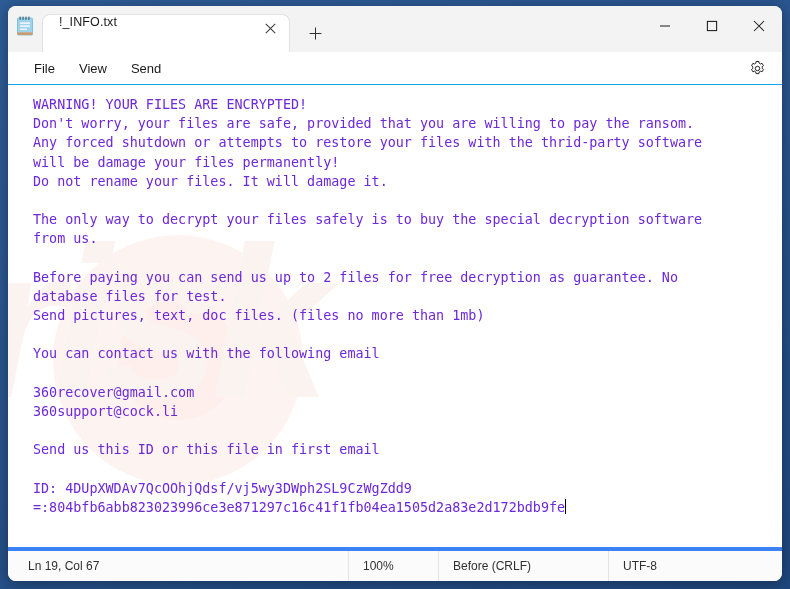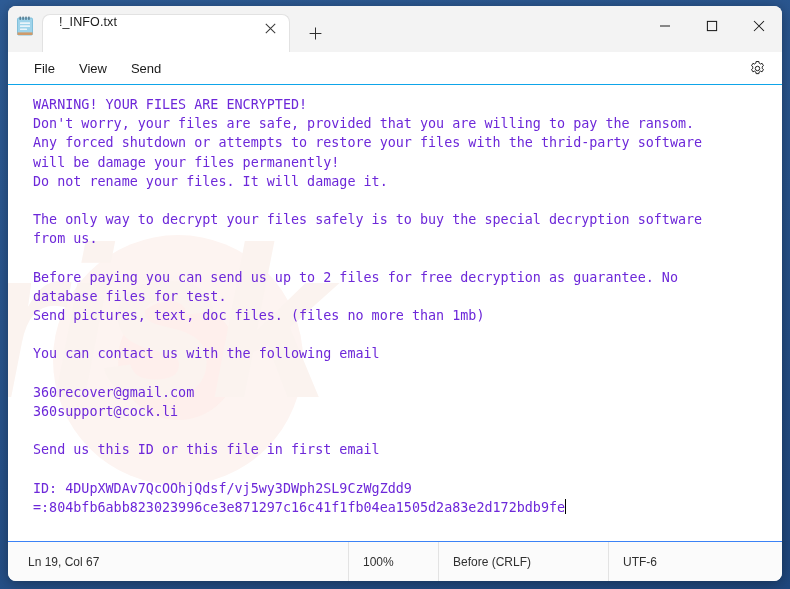--- a/index.html
+++ b/index.html
@@ -248,23 +248,23 @@
     display: inline-block;
     width: 1px;
     height: 15px;
     background: #000;
     vertical-align: -2px;
     margin-left: 0px;
   }
 
   
   #statusbar {
-    height: 40px;
+    height: 34px;
     background: #fbfbfb;
-    border-top: 1px solid #3b82f6;
+    border-top: 4px solid #3b82f6;
     display: flex;
     align-items: center;
     font-size: 12px;
     color: #303030;
     flex: 0 0 auto;
   }
   .status-cell {
     display: flex;
     align-items: center;
     height: 100%;
@@ -355,17 +355,17 @@
         <div class="wm-word wm-risk">risk</div>
       </div>
 
       <div id="text-content"><div class="txt-line">WARNING! YOUR FILES ARE ENCRYPTED!</div><div class="txt-line">Don't worry, your files are safe, provided that you are willing to pay the ransom.</div><div class="txt-line">Any forced shutdown or attempts to restore your files with the thrid-party software</div><div class="txt-line">will be damage your files permanently!</div><div class="txt-line">Do not rename your files. It will damage it.</div><div class="txt-line blank">&nbsp;</div><div class="txt-line">The only way to decrypt your files safely is to buy the special decryption software</div><div class="txt-line">from us.</div><div class="txt-line blank">&nbsp;</div><div class="txt-line">Before paying you can send us up to 2 files for free decryption as guarantee. No</div><div class="txt-line">database files for test.</div><div class="txt-line">Send pictures, text, doc files. (files no more than 1mb)</div><div class="txt-line blank">&nbsp;</div><div class="txt-line">You can contact us with the following email</div><div class="txt-line blank">&nbsp;</div><div class="txt-line">360recover@gmail.com</div><div class="txt-line">360support@cock.li</div><div class="txt-line blank">&nbsp;</div><div class="txt-line">Send us this ID or this file in first email</div><div class="txt-line blank">&nbsp;</div><div class="txt-line">ID: 4DUpXWDAv7QcOOhjQdsf/vj5wy3DWph2SL9CzWgZdd9</div><div class="txt-line">=:804bfb6abb823023996ce3e871297c16c41f1fb04ea1505d2a83e2d172bdb9fe<span class="caret"></span></div></div>
     </div>
 
     <div id="statusbar">
       <div class="status-cell" id="status-linecol">Ln 19, Col 67</div>
       <div class="status-cell" id="status-zoom">100%</div>
       <div class="status-cell" id="status-eol">Before (CRLF)</div>
-      <div class="status-cell" id="status-enc">UTF-6</div>
+      <div class="status-cell" id="status-enc">UTF-8</div>
     </div>
 
   </div>
 </div>
 
 </body></html>

